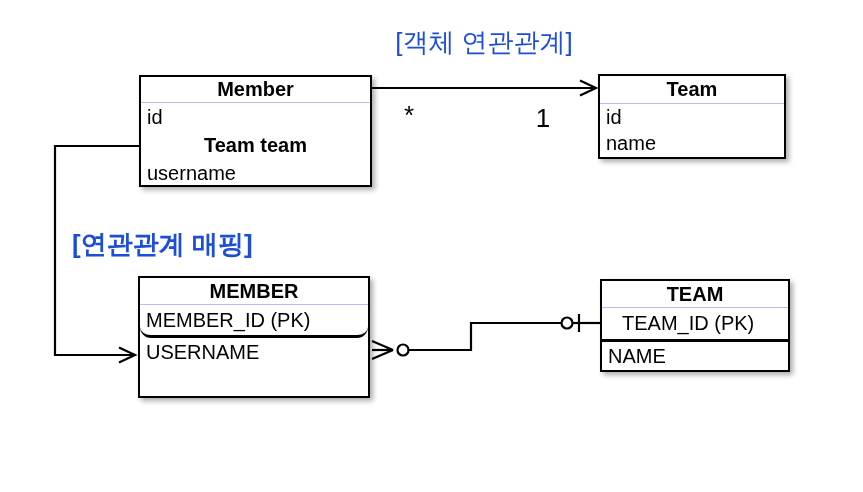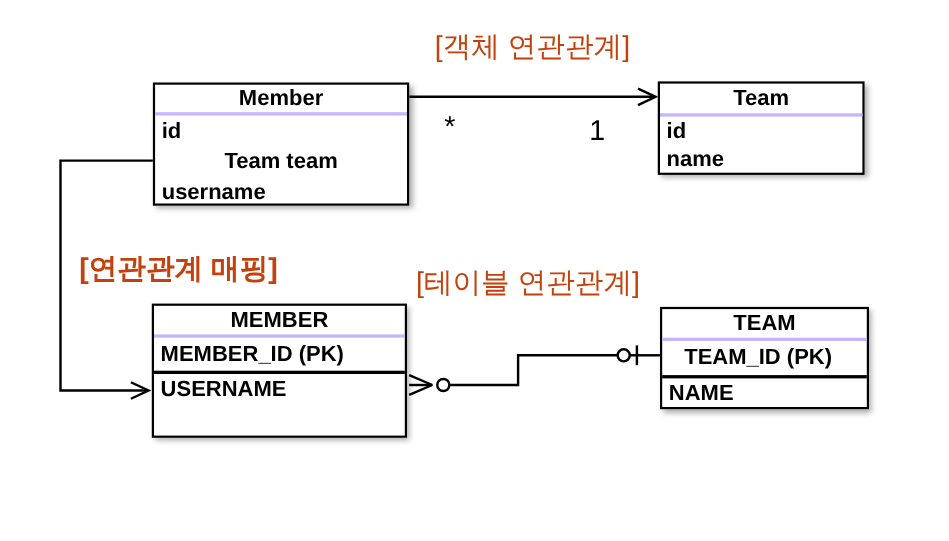--- a/index.html
+++ b/index.html
@@ -8,30 +8,30 @@
     position:relative; width:863px; height:492px; background:#ffffff; overflow:hidden;
     color:#000;
   }
   .connector-layer { position:absolute; left:0; top:0; width:863px; height:492px; }
   .uml-box {
     position:absolute; background:#ffffff; border:2px solid #000;
     box-shadow:3px 3px 5px rgba(0,0,0,0.32);
     font-size:20px; color:#000;
   }
   .uml-header {
-    font-weight:bold; text-align:center; border-bottom:3px solid #c4b5fd;
+    font-weight:bold; text-align:center; border-bottom:1px solid #c4b5fd;
     white-space:nowrap; overflow:hidden;
   }
   .uml-row {
-    padding:0 6px; white-space:nowrap; overflow:hidden;font-weight:bold;
+    padding:0 6px; white-space:nowrap; overflow:hidden;
   }
   .key-row { border-bottom:3px solid #000; }
   .bold { font-weight:bold; }
   .diagram-label {
-    position:absolute; font-size:26px; color:#c2410c; white-space:nowrap;
+    position:absolute; font-size:26px; color:#1d4ed8; white-space:nowrap;
   }
   .diagram-label.centered { text-align:center; }
   .mult-label {
     position:absolute; font-size:26px; color:#000; width:24px; text-align:center;
   }
 </style>
 </head>
 <body>
 
 <div class="canvas">
@@ -55,41 +55,40 @@
       <circle cx="403" cy="350" r="5.5" fill="#ffffff"></circle>
       <polyline points="408.5,350 471,350 471,323 561.5,323"></polyline>
       <circle cx="567" cy="323" r="5.5" fill="#ffffff"></circle>
       <line x1="572.5" y1="323" x2="600" y2="323"></line>
       <line x1="579" y1="314" x2="579" y2="332"></line>
     </g>
   </svg>
 
   <div class="diagram-label centered" style="left:359px; top:25px; width:250px;">[객체 연관관계]</div>
   <div class="diagram-label bold" style="left:72px; top:227px;text-align:center;">[연관관계 매핑]</div>
-  <div class="diagram-label centered" style="left:355px; top:239px; width:250px;">[테이블 연관관계]</div>
 
   <div class="mult-label" style="left:397px; top:100px;">*</div>
   <div class="mult-label" style="left:531px; top:103px;">1</div>
 
   <div class="uml-box" style="left:139px; top:75px; width:233px; height:112px;">
     <div class="uml-header" style="line-height:25px;">Member</div>
     <div class="uml-row" style="line-height:28px;">id</div>
     <div class="uml-row bold" style="line-height:28px;text-align:center;">Team team</div>
     <div class="uml-row" style="line-height:28px;">username</div>
   </div>
 
   <div class="uml-box" style="left:598px; top:74px; width:188px; height:85px;">
     <div class="uml-header" style="line-height:27px;">Team</div>
     <div class="uml-row" style="line-height:26px;">id</div>
     <div class="uml-row" style="line-height:26px;">name</div>
   </div>
 
   <div class="uml-box" style="left:138px; top:276px; width:232px; height:122px;">
     <div class="uml-header" style="line-height:26px;">MEMBER</div>
-    <div class="uml-row key-row" style="line-height:30px;">MEMBER_ID (PK)</div>
+    <div class="uml-row key-row" style="line-height:30px;border-radius:11px;">MEMBER_ID (PK)</div>
     <div class="uml-row" style="line-height:28px;">USERNAME</div>
   </div>
 
   <div class="uml-box" style="left:600px; top:279px; width:190px; height:93px;">
     <div class="uml-header" style="line-height:26px;">TEAM</div>
     <div class="uml-row key-row" style="line-height:31px;padding-left:20px;">TEAM_ID (PK)</div>
     <div class="uml-row" style="line-height:29px;">NAME</div>
   </div>
 
 </div>

